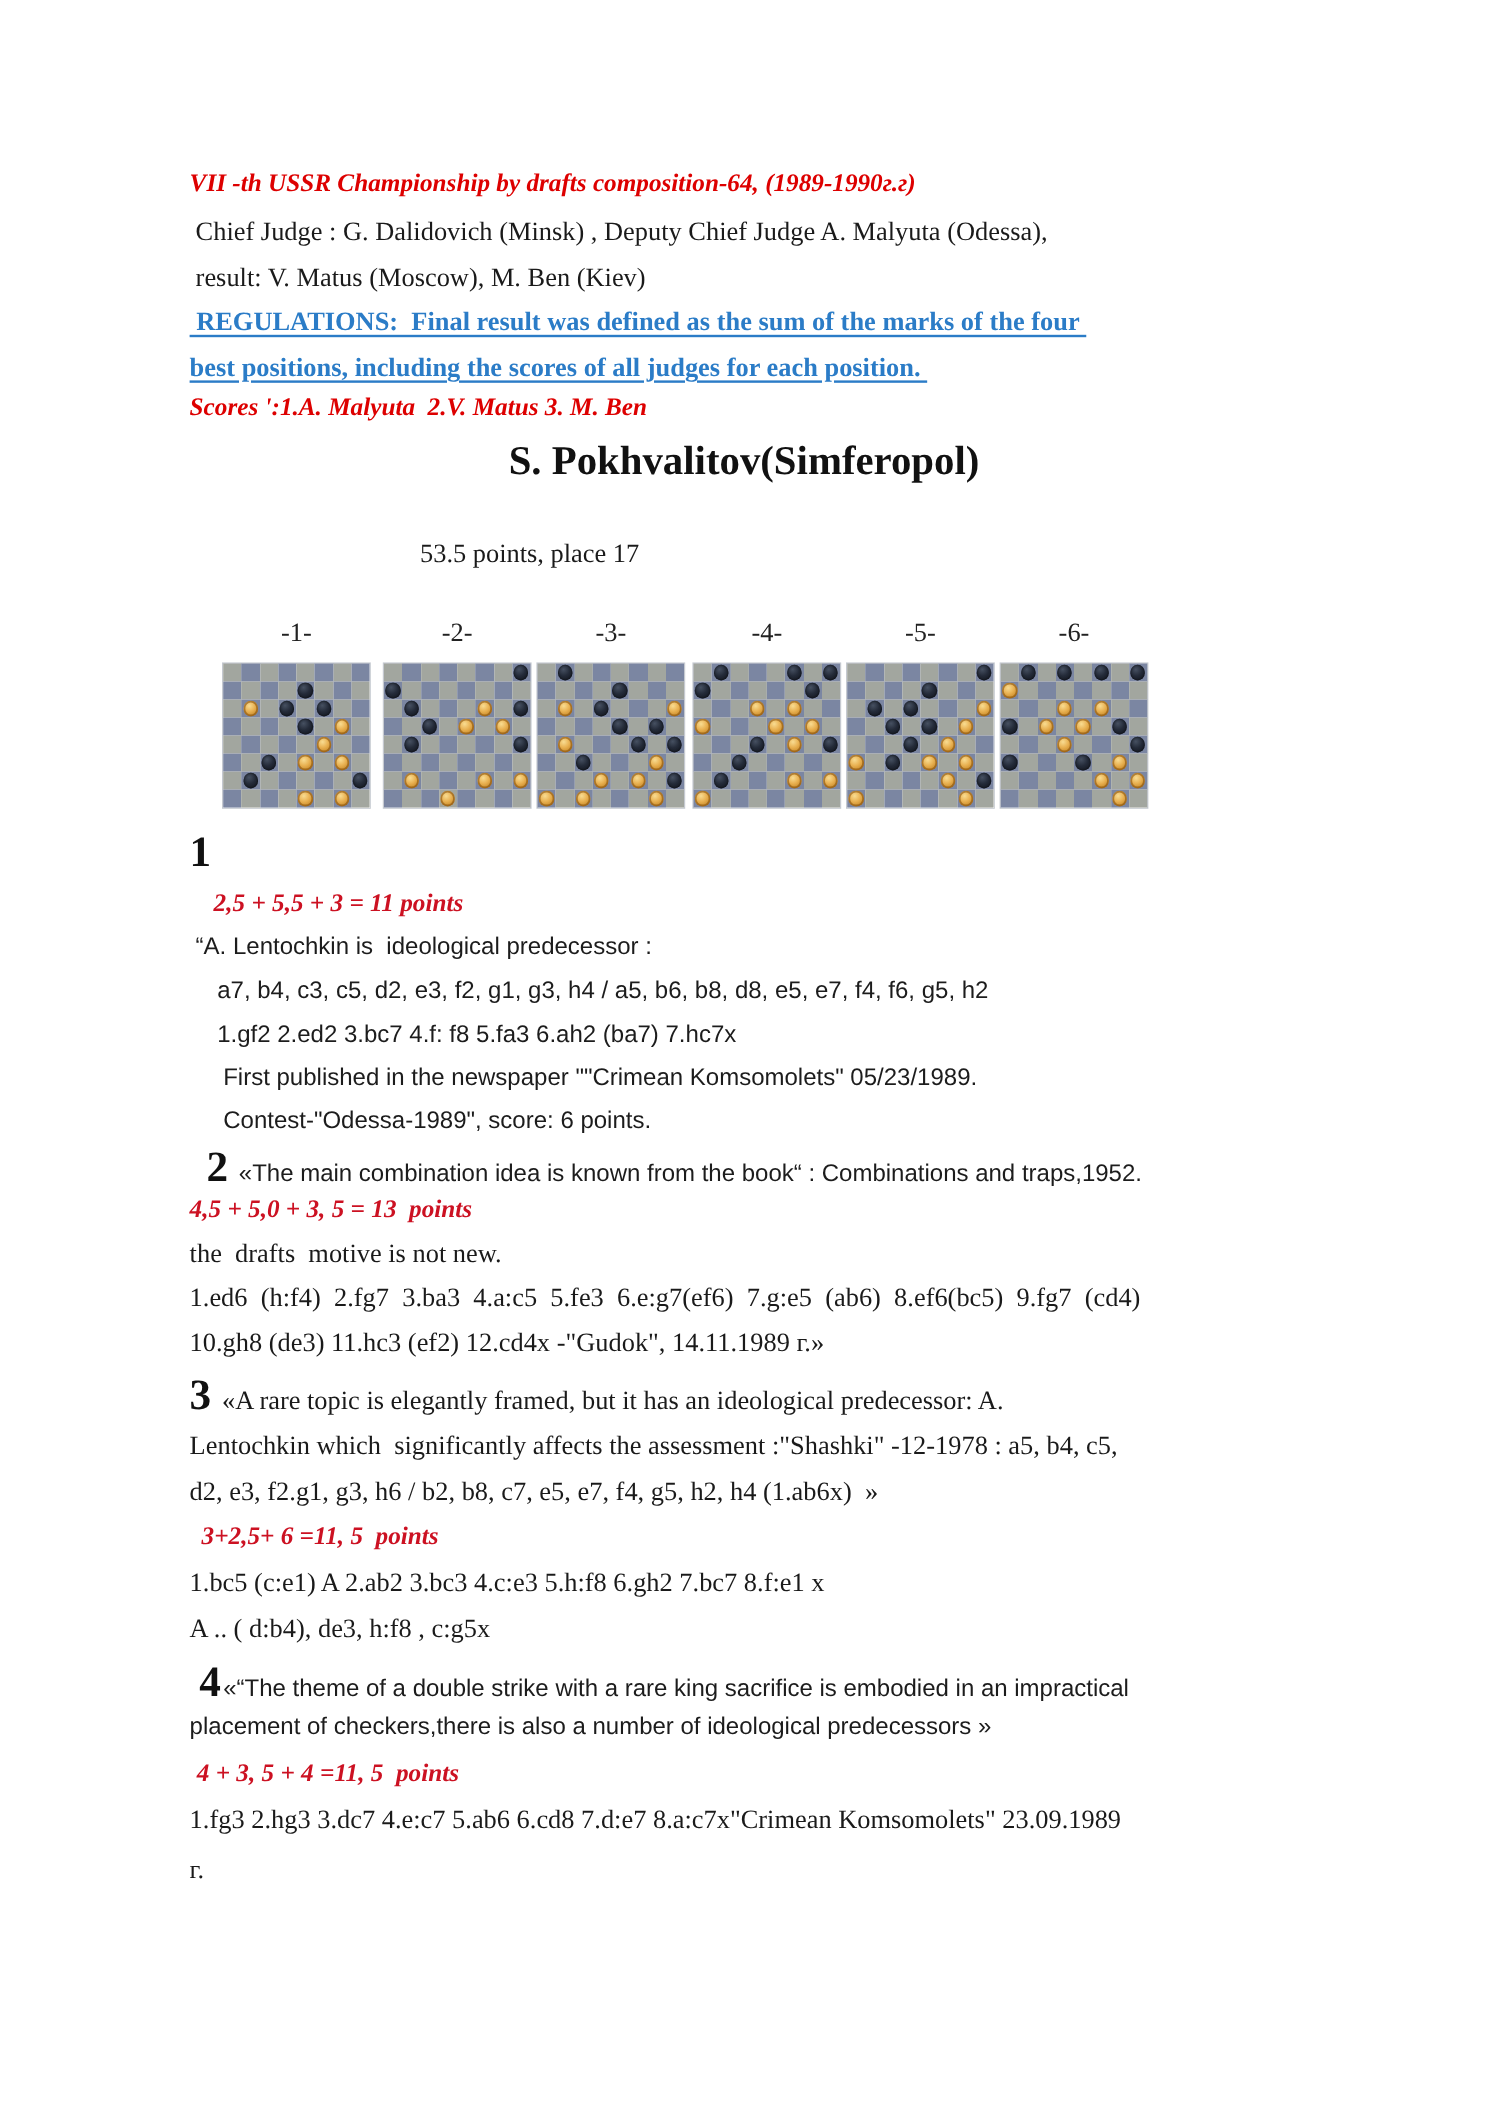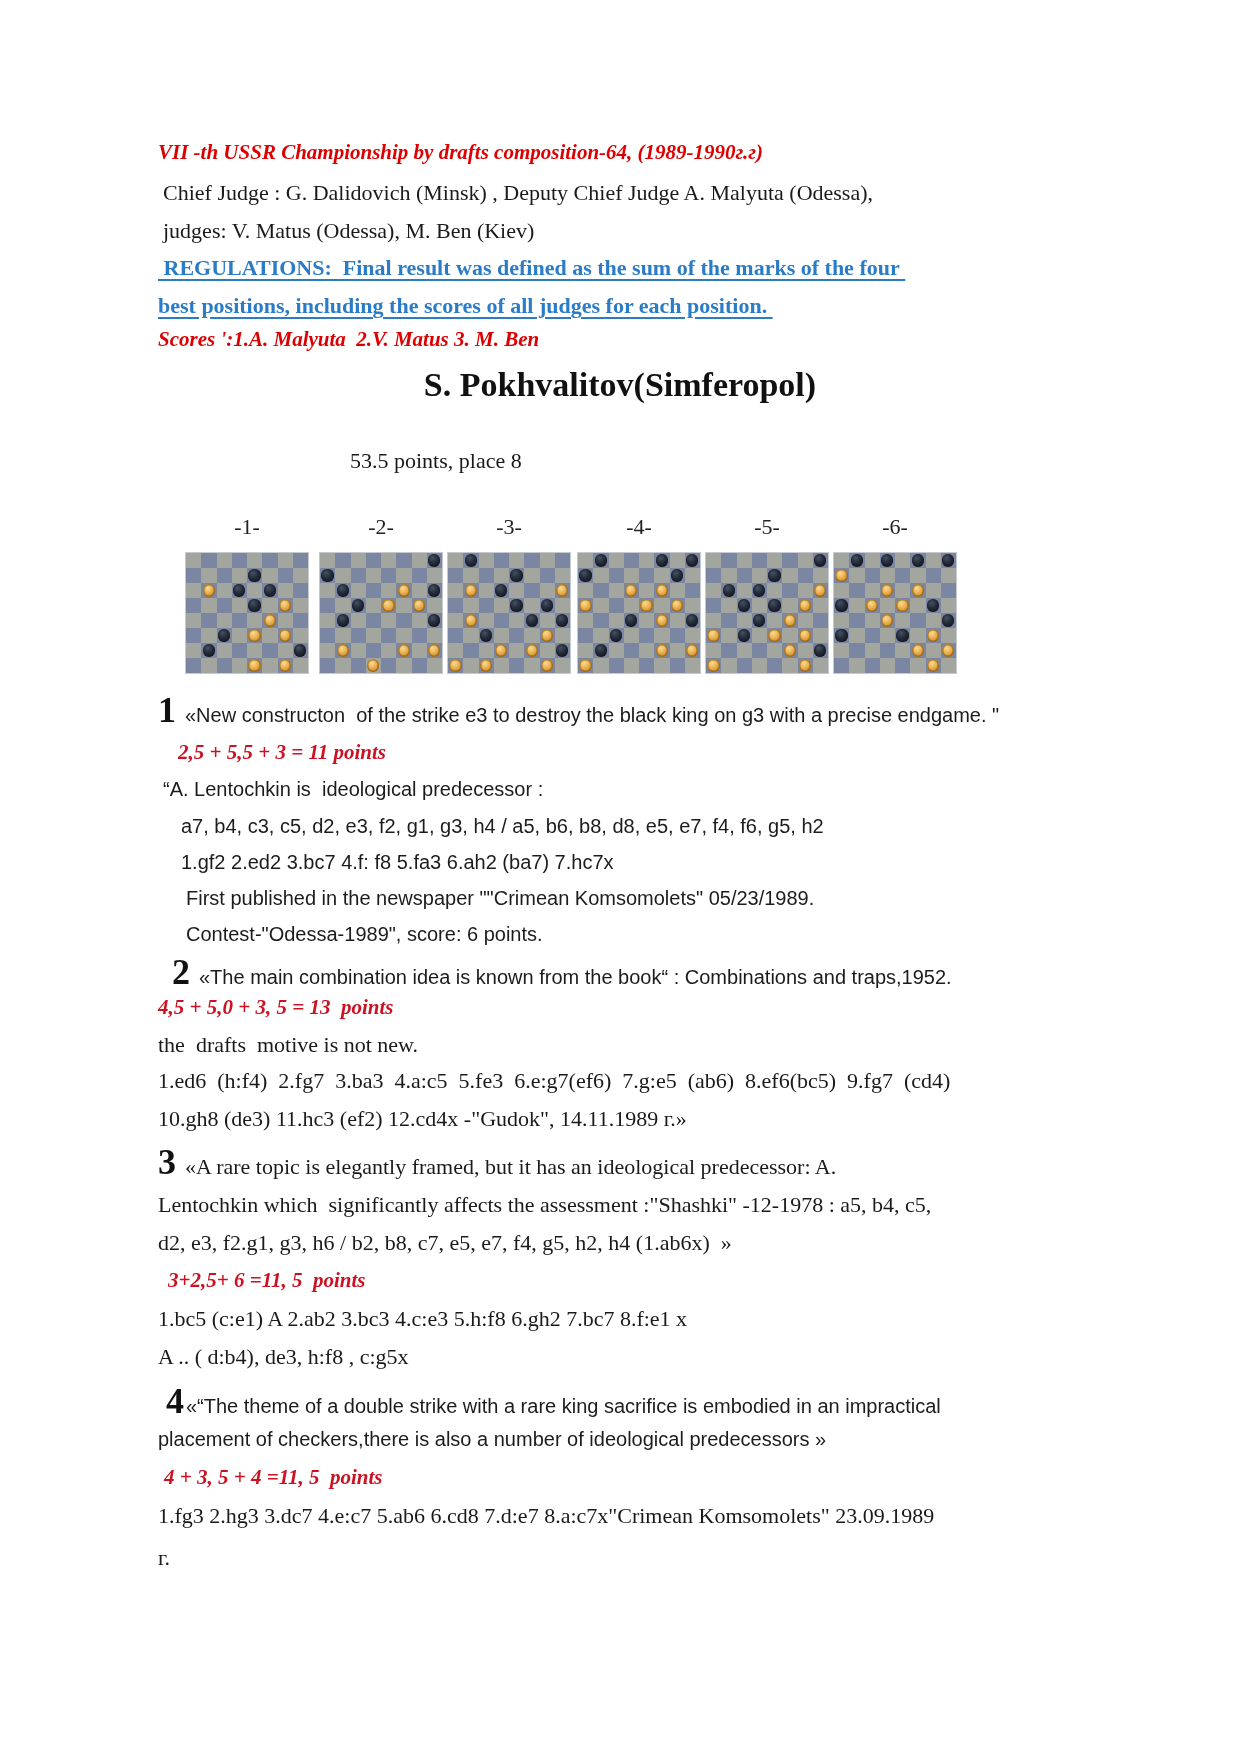--- a/index.html
+++ b/index.html
@@ -29,26 +29,26 @@
   .piece.w{background:radial-gradient(circle at 40% 33%,#f8dc92 0%,#e9b253 40%,#ca8b29 75%,#a8701d 100%);box-shadow:inset 0 0 0 1.5px rgba(125,75,12,.55);}
   .piece.b{background:radial-gradient(circle at 38% 30%,#465061 0%,#242b39 45%,#11141c 100%);box-shadow:inset 0 0 2px rgba(0,0,0,.7);}
 </style>
 </head>
 <body>
 
 <div id="page">
 
   <div class="ln title" style="top:140px;left:158px">VII -th USSR Championship by drafts composition-64, (1989-1990г.г)</div>
   <div class="ln serif" style="top:180px;left:163px">Chief Judge : G. Dalidovich (Minsk) , Deputy Chief Judge A. Malyuta (Odessa),</div>
-  <div class="ln serif" style="top:218px;left:163px">judges: V. Matus (Odessa), M. Ben (Kiev)</div>
+  <div class="ln serif" style="top:218px;left:163px">result: V. Matus (Moscow), M. Ben (Kiev)</div>
   <div class="ln blue" style="top:293px;left:158px">best positions, including the scores of all judges for each position.&nbsp;</div>
   <div class="ln blue" style="top:255px;left:158px">&nbsp;REGULATIONS:&nbsp; Final result was defined as the sum of the marks of the four&nbsp;</div>
   <div class="ln redhead" style="top:327px;left:158px">Scores ':1.A. Malyuta  2.V. Matus 3. M. Ben</div>
   <div class="ln author" style="top:365px;left:0">S. Pokhvalitov(Simferopol)</div>
-  <div class="ln serif" style="top:448px;left:350px">53.5 points, place 8</div>
+  <div class="ln serif" style="top:448px;left:350px">53.5 points, place 17</div>
 
   <div class="ln diagram-label" style="top:514px;left:186px">-1-</div>
   <div class="ln diagram-label" style="top:514px;left:320px">-2-</div>
   <div class="ln diagram-label" style="top:514px;left:448px">-3-</div>
   <div class="ln diagram-label" style="top:514px;left:578px">-4-</div>
   <div class="ln diagram-label" style="top:514px;left:706px">-5-</div>
   <div class="ln diagram-label" style="top:514px;left:834px">-6-</div>
 
   <div class="brow">
       <div class="board" style="left: 186px;">
@@ -544,21 +544,21 @@
         <div class="piece b" style="left: 1.2%; top: 63.7%;"></div>
         <div class="piece b" style="left: 51.2%; top: 63.7%;"></div>
         <div class="piece w" style="left: 76.2%; top: 63.7%;"></div>
         <div class="piece w" style="left: 63.7%; top: 76.2%;"></div>
         <div class="piece w" style="left: 88.7%; top: 76.2%;"></div>
         <div class="piece w" style="left: 76.2%; top: 88.7%;"></div>
       </div>
     </div>
 
   <div class="ln lead" style="top:690px;left:158px">
-    <span class="secnum">1</span><span class="sans">«New constructon  of the strike e3 to destroy the black king on g3 with a precise endgame. "</span>
+    <span class="secnum">1</span>
   </div>
   <div class="ln score" style="top:740px;left:178px">2,5 + 5,5 + 3 = 11 points</div>
   <div class="ln sans" style="top:778px;left:163px">“A. Lentochkin is  ideological predecessor :</div>
   <div class="ln sans" style="top:815px;left:181px">a7, b4, c3, c5, d2, e3, f2, g1, g3, h4 / a5, b6, b8, d8, e5, e7, f4, f6, g5, h2</div>
   <div class="ln sans" style="top:851px;left:181px">1.gf2 2.ed2 3.bc7 4.f: f8 5.fa3 6.ah2 (ba7) 7.hc7x</div>
   <div class="ln sans" style="top:887px;left:186px">First published in the newspaper ""Crimean Komsomolets" 05/23/1989.</div>
   <div class="ln sans" style="top:923px;left:186px">Contest-"Odessa-1989", score: 6 points.</div>
 
   <div class="ln lead" style="top:952px;left:172px">
     <span class="secnum">2</span><span class="sans">«The main combination idea is known from the book“ : Combinations and traps,1952.</span>

